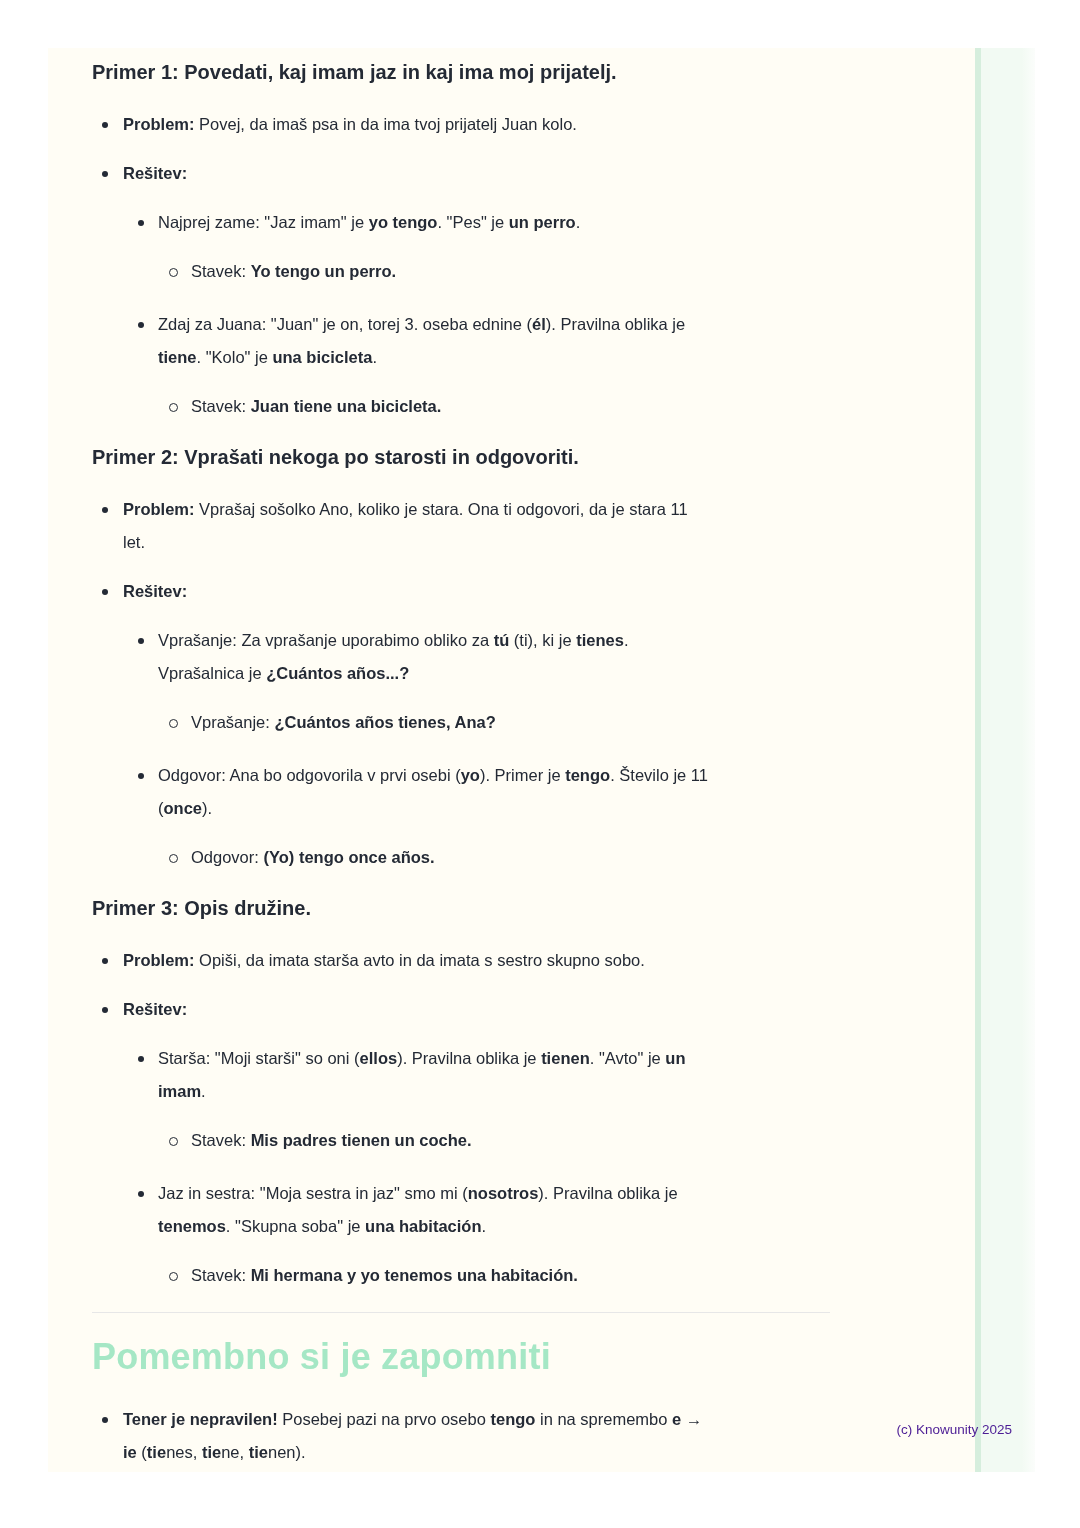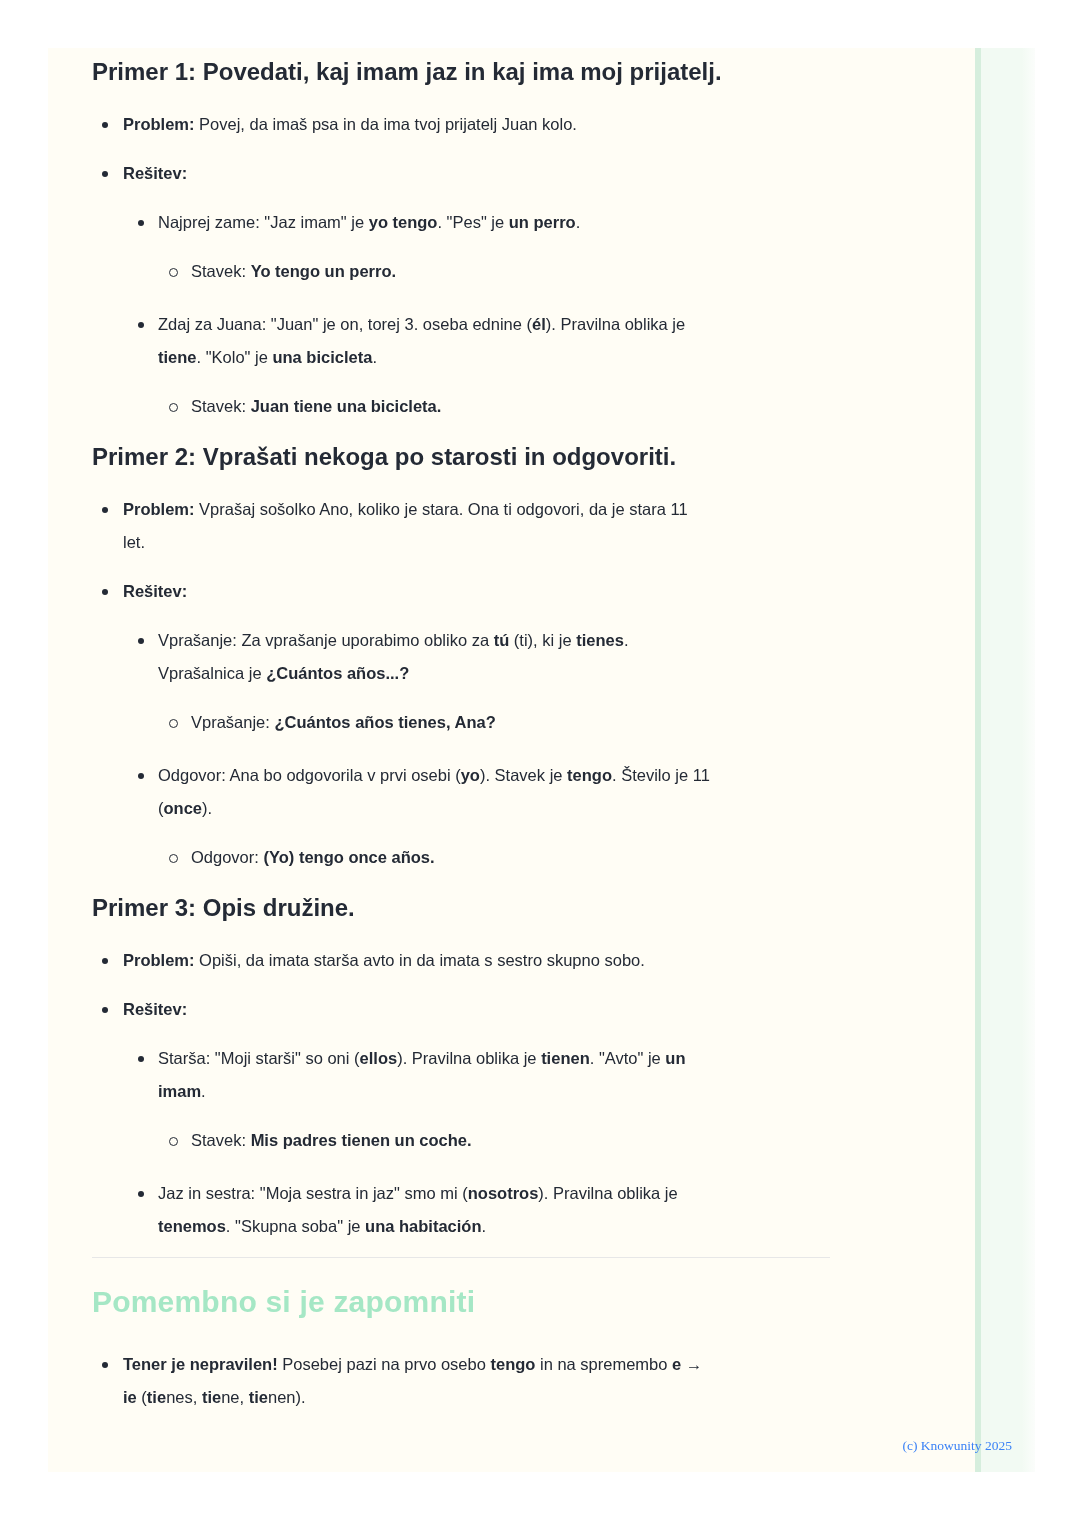--- a/index.html
+++ b/index.html
@@ -26,29 +26,29 @@
   }
   .content {
     position:absolute; left:44px; top:10px;
     width:762px;
     color:#242a35;
     font-size:16.5px;
     line-height:33px;
   }
   .section-heading {
     font-weight:700;
-    font-size:24px;
+    font-size:20px;
     line-height:28px;
     margin:8px 0 22px;
     color:#242a35;
   }
   .section-heading.first { margin-top:0; }
   .green-heading {
     color:#a5e7c5;
-    font-size:30px;
+    font-size:36px;
     font-weight:700;
     line-height:36px;
     margin:26px 0 28px;
     letter-spacing:0.2px;
   }
   .divider {
     height:1px;
     width:738px;
     background:#e7e7e7;
     margin:14px 0 0 0;
@@ -68,26 +68,25 @@
   .dot {
     width:6px; height:6px; border-radius:50%;
     background:#242a35;
   }
   .ring {
     width:9px; height:9px; border-radius:50%;
     border:1.5px solid #242a35;
     background:transparent;
   }
   .footer {
-    position:absolute; right:23px; bottom:17px;
+    position:absolute; right:23px; bottom:33px;
     font-size:13.5px;
-    color:#3b82f6;
+    color:#4c1d95;
     z-index:2;
     line-height:18px;
-    font-family:Liberation Serif, serif;
   }
 </style>
 </head>
 <body>
 
 <div class="page">
   <div class="accent-line"></div>
   <div class="accent-strip"></div>
   <div class="content">
       <div class="section-heading first">Primer 1: Povedati, kaj imam jaz in kaj ima moj prijatelj.</div>
@@ -98,30 +97,31 @@
       <div class="item level-2 tight"><span class="marker dot"></span><span class="item-text"><span>Zdaj za Juana: "Juan" je on, torej 3. oseba ednine (</span><span class="b">él</span><span>). Pravilna oblika je
 </span><span class="b">tiene</span><span>. "Kolo" je </span><span class="b">una bicicleta</span><span>.</span></span></div>
       <div class="item level-3"><span class="marker ring"></span><span class="item-text"><span>Stavek: </span><span class="b">Juan tiene una bicicleta.</span></span></div>
       <div class="section-heading">Primer 2: Vprašati nekoga po starosti in odgovoriti.</div>
       <div class="item level-1"><span class="marker dot"></span><span class="item-text"><span class="b">Problem:</span><span> Vprašaj sošolko Ano, koliko je stara. Ona ti odgovori, da je stara 11
 let.</span></span></div>
       <div class="item level-1 tight"><span class="marker dot"></span><span class="item-text"><span class="b">Rešitev:</span></span></div>
       <div class="item level-2 tight"><span class="marker dot"></span><span class="item-text"><span>Vprašanje: Za vprašanje uporabimo obliko za </span><span class="b">tú</span><span> (ti), ki je </span><span class="b">tienes</span><span>.
 Vprašalnica je </span><span class="b">¿Cuántos años...?</span></span></div>
       <div class="item level-3"><span class="marker ring"></span><span class="item-text"><span>Vprašanje: </span><span class="b">¿Cuántos años tienes, Ana?</span></span></div>
-      <div class="item level-2 tight"><span class="marker dot"></span><span class="item-text"><span>Odgovor: Ana bo odgovorila v prvi osebi (</span><span class="b">yo</span><span>). Stavek je </span><span class="b">tengo</span><span>. Število je 11
+      <div class="item level-2 tight"><span class="marker dot"></span><span class="item-text"><span>Odgovor: Ana bo odgovorila v prvi osebi (</span><span class="b">yo</span><span>). Primer je </span><span class="b">tengo</span><span>. Število je 11
 (</span><span class="b">once</span><span>).</span></span></div>
       <div class="item level-3"><span class="marker ring"></span><span class="item-text"><span>Odgovor: </span><span class="b">(Yo) tengo once años.</span></span></div>
       <div class="section-heading">Primer 3: Opis družine.</div>
       <div class="item level-1"><span class="marker dot"></span><span class="item-text"><span class="b">Problem:</span><span> Opiši, da imata starša avto in da imata s sestro skupno sobo.</span></span></div>
       <div class="item level-1 tight"><span class="marker dot"></span><span class="item-text"><span class="b">Rešitev:</span></span></div>
       <div class="item level-2 tight"><span class="marker dot"></span><span class="item-text"><span>Starša: "Moji starši" so oni (</span><span class="b">ellos</span><span>). Pravilna oblika je </span><span class="b">tienen</span><span>. "Avto" je </span><span class="b">un</span><span>
 </span><span class="b">imam</span><span>.</span></span></div>
       <div class="item level-3"><span class="marker ring"></span><span class="item-text"><span>Stavek: </span><span class="b">Mis padres tienen un coche.</span></span></div>
       <div class="item level-2 tight"><span class="marker dot"></span><span class="item-text"><span>Jaz in sestra: "Moja sestra in jaz" smo mi (</span><span class="b">nosotros</span><span>). Pravilna oblika je
 </span><span class="b">tenemos</span><span>. "Skupna soba" je </span><span class="b">una habitación</span><span>.</span></span></div>
+      <div class="item level-3"><span class="marker ring"></span><span class="item-text"><span>Stavek: </span><span class="b">Mi hermana y yo tenemos una habitación.</span></span></div>
       <div class="divider"></div>
       <div class="green-heading">Pomembno si je zapomniti</div>
       <div class="item level-1"><span class="marker dot"></span><span class="item-text"><span class="b">Tener je nepravilen!</span><span> Posebej pazi na prvo osebo </span><span class="b">tengo</span><span> in na spremembo </span><span class="b">e →</span><span>
 </span><span class="b">ie</span><span> (</span><span class="b">tie</span><span>nes, </span><span class="b">tie</span><span>ne, </span><span class="b">tie</span><span>nen).</span></span></div>
     </div>
   <div class="footer">(c) Knowunity 2025</div>
 </div>
 
 </body></html>

